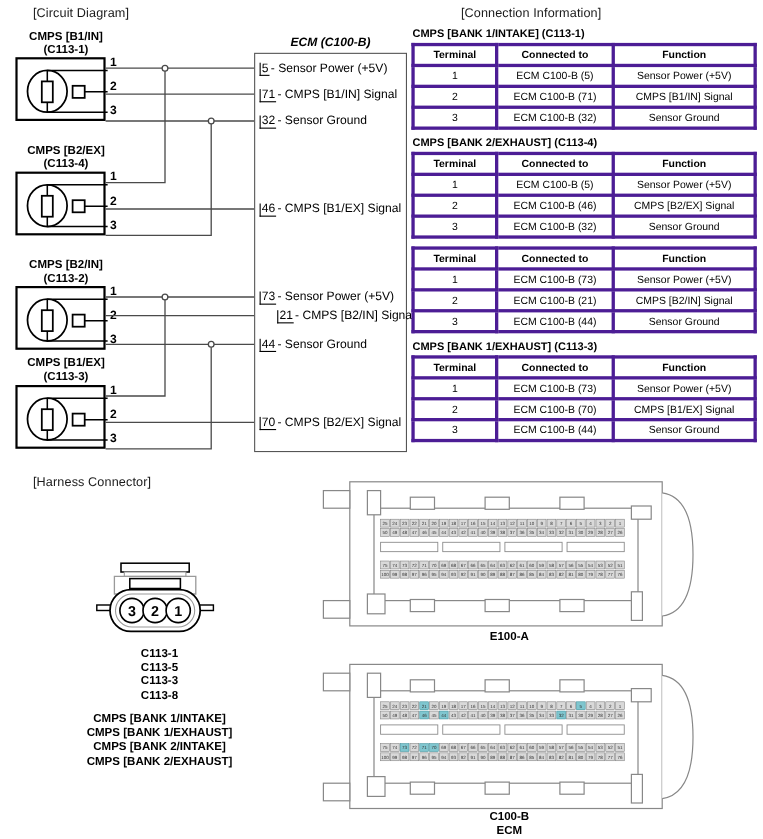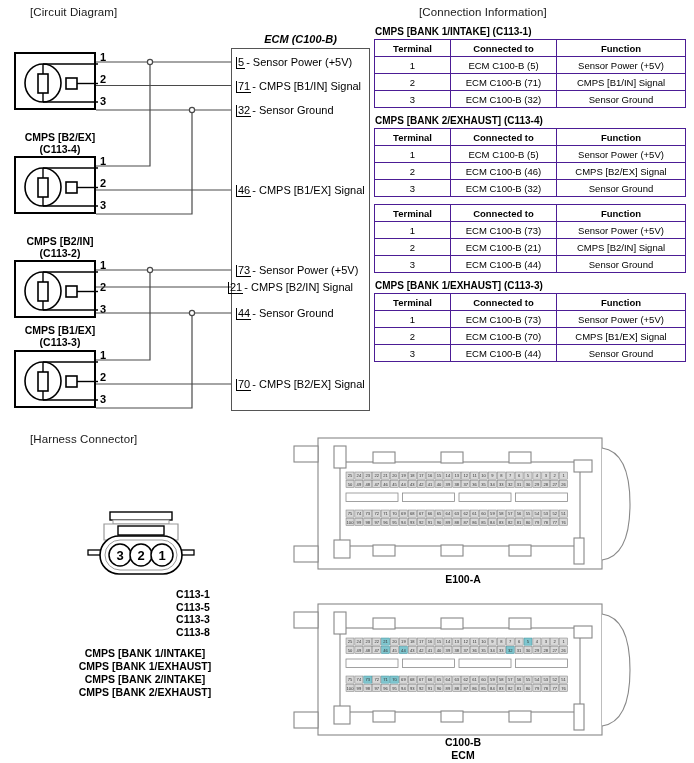--- a/index.html
+++ b/index.html
@@ -28,50 +28,54 @@
   .pinbadge{
     display:inline-block;border:1.4px solid #000;border-right:none;border-top:none;
     padding:0 1px 0 1px;margin-right:1px;line-height:11px;font-size:11px;
   }
 
   
   #tables{left:374px;top:0;width:320px;}
   .tbl-cap{font-size:10px;font-weight:bold;margin:0 0 2px 1px;white-space:nowrap;}
   table.ci{border-collapse:collapse;width:311px;table-layout:fixed;margin-bottom:7px;}
   table.ci th,table.ci td{
-    border:1px solid #4c1d95;
+    border:3px solid #4c1d95;
     font-size:9.5px;
     text-align:center;
     height:16px;
     padding:0 2px;
     line-height:11px;
     white-space:nowrap;
     overflow:hidden;
   }
   table.ci th{font-weight:bold;background:#fff;}
   table.ci td{font-weight:normal;}
   col.c1{width:76px;} col.c2{width:106px;} col.c3{width:129px;}
 
   
   #harness{left:0;top:428px;width:290px;}
-  .hc-names{font-size:10.5px;font-weight:bold;text-align:center;line-height:12.5px;padding-left:48px;}
+  .hc-names{font-size:10.5px;font-weight:bold;text-align:center;line-height:12.5px;}
   .hc-names2{font-size:10.5px;font-weight:bold;text-align:center;line-height:13px;margin-top:7px;}
 
   
   .ecm-cap{font-size:10.5px;font-weight:bold;text-align:center;line-height:12.5px;}
 </style>
 </head>
 <body>
 
 <div class="abs sect-title" style="left:6px;top:6px;">[Circuit Diagram]</div>
 <div class="abs sect-title" style="left:374px;top:6px;margin-left:21px;">[Connection Information]</div>
 <div class="abs sect-title" style="left:6px;top:433px;">[Harness Connector]</div>
 
 <div class="abs" id="circuit">
 
+  <div class="abs conn-label" style="left:12px;top:27px;width:96px;">
+    <span>CMPS [B1/IN]</span><br>
+    <span>(C113-1)</span>
+  </div>
   <div class="abs sensor-box" style="left:14px;top:52px;width:82px;height:58px;">
     <svg width="82" height="58" viewBox="0 0 82 58">
       <ellipse cx="27" cy="29" rx="18" ry="19" fill="none" stroke="#000" stroke-width="1.6"></ellipse>
       <rect x="22" y="20" width="10" height="19" fill="none" stroke="#000" stroke-width="1.6"></rect>
       <rect x="50" y="24" width="11" height="11" fill="none" stroke="#000" stroke-width="1.6"></rect>
       <path d="M27 10 L27 20 M27 39 L27 48" stroke="#000" stroke-width="1.4" fill="none"></path>
       <path d="M27 10 L82 10" stroke="#000" stroke-width="1.4" fill="none"></path>
       <path d="M61 29.5 L82 29.5" stroke="#000" stroke-width="1.4" fill="none"></path>
       <path d="M27 48 L82 48" stroke="#000" stroke-width="1.4" fill="none"></path>
     </svg>
@@ -183,21 +187,21 @@
   </div>
   <div class="abs ecm-pin" style="left:236px;top:104px;">
     <span class="pinbadge">32</span><span>- Sensor Ground</span>
   </div>
   <div class="abs ecm-pin" style="left:236px;top:184px;">
     <span class="pinbadge">46</span><span>- CMPS [B1/EX] Signal</span>
   </div>
   <div class="abs ecm-pin" style="left:236px;top:264px;">
     <span class="pinbadge">73</span><span>- Sensor Power (+5V)</span>
   </div>
-  <div class="abs ecm-pin" style="left:228px;top:281px;">
+  <div class="abs ecm-pin" style="left:252px;top:281px;">
     <span class="pinbadge">21</span><span>- CMPS [B2/IN] Signal</span>
   </div>
   <div class="abs ecm-pin" style="left:236px;top:307px;">
     <span class="pinbadge">44</span><span>- Sensor Ground</span>
   </div>
   <div class="abs ecm-pin" style="left:236px;top:378px;">
     <span class="pinbadge">70</span><span>- CMPS [B2/EX] Signal</span>
   </div>
 </div>
 

